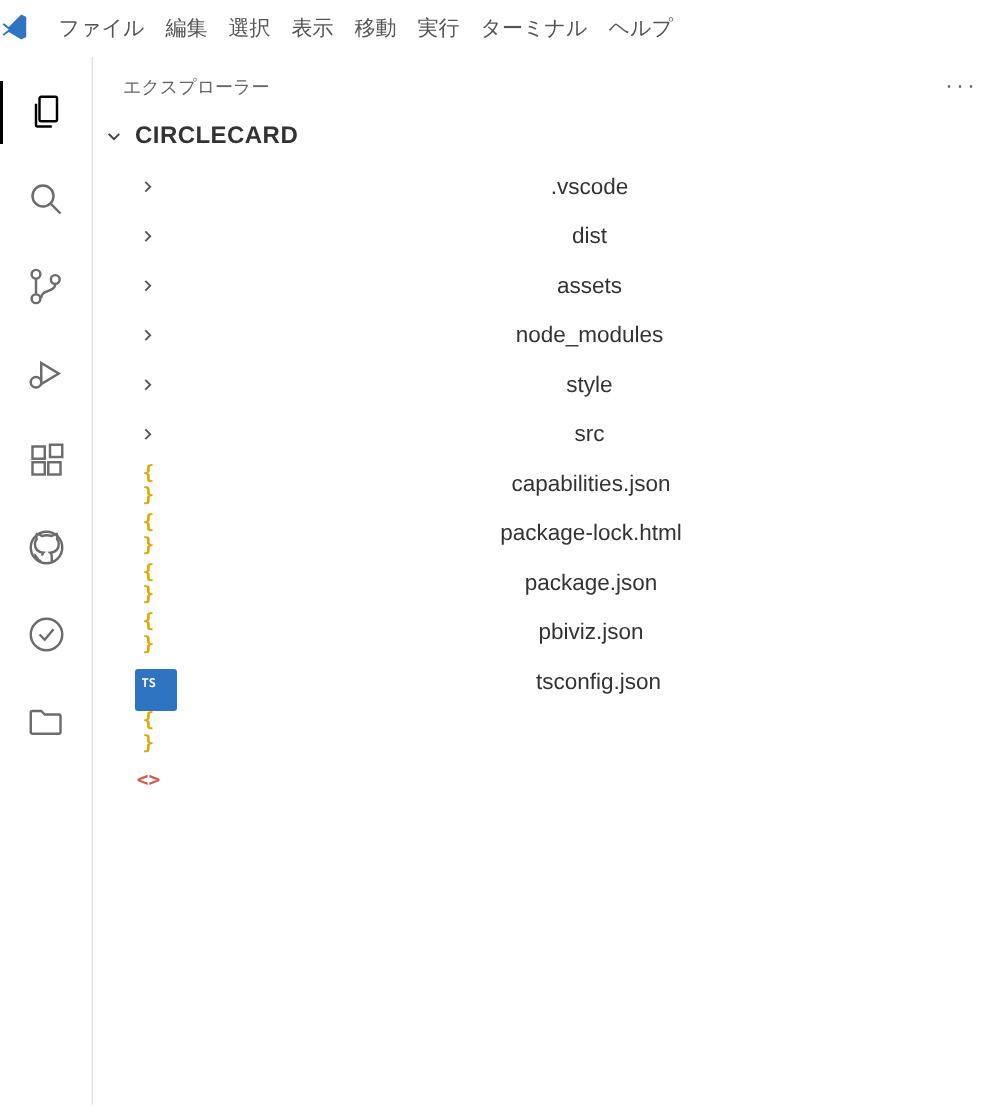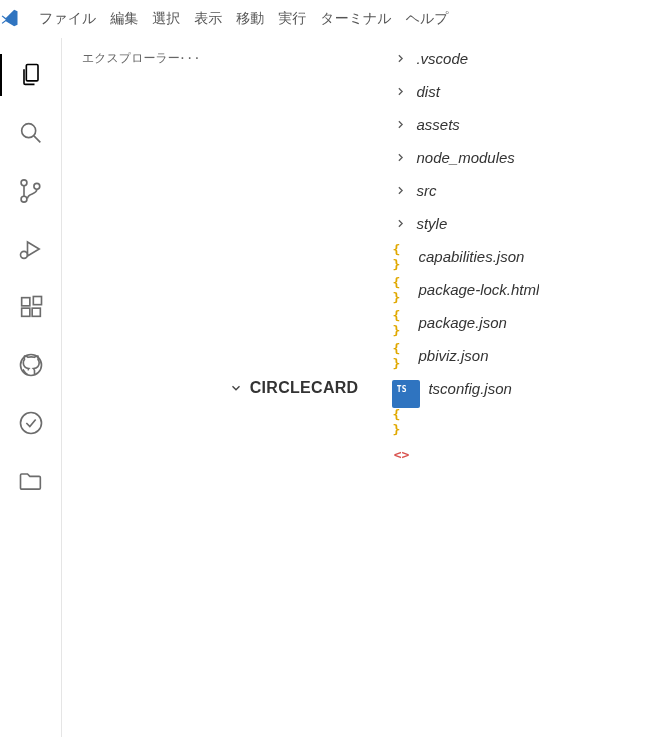--- a/index.html
+++ b/index.html
@@ -67,22 +67,23 @@
       width: 28px;
       height: 28px;
       stroke: #6c6c6c;
       fill: none;
       stroke-width: 1.4;
     }
     .activity-item.active svg { stroke: #000000; }
     .sidebar {
       flex: 1;
       display: flex;
-      flex-direction: row;
+      flex-direction: column;
       background: #ffffff;
+      text-align: center;
     }
     .sidebar-header {
       height: 40px;
       display: flex;
       align-items: center;
       padding: 0 20px;
       font-size: 12px;
       color: #666666;
       justify-content: space-between;
     }
@@ -130,21 +131,21 @@
       font-size: 13px;
       font-weight: 600;
     }
     .file-icon.json { color: #e0a800; }
     .file-icon.ts {
       background:#2f74c0;color:#fff;font-size:8px;width:28px;height:15px;
       display:flex;align-items:flex-end;justify-content:flex-end;padding:14px;
       border-radius:2px;font-weight:700;margin-top:11px;
     }
     .file-icon.html { color: #d9534f; }
-    .label { flex:1; white-space:nowrap; overflow:hidden; text-overflow:ellipsis;font-style:italic; }
+    .label { flex:1; white-space:nowrap; overflow:hidden; text-overflow:ellipsis; }
   </style>
 </head>
 <body>
 
 <div class="titlebar">
   <span class="logo">
     <svg viewBox="0 0 24 24">
         <path d="M17 2 L7 12 L3 9 L2 10 L7 14 L2 18 L3 19 L7 16 L17 22 L21 20 L21 4 Z" fill="#2f74c0"></path>
       </svg>
   </span>
@@ -263,29 +264,29 @@
             </svg>
           </span>
         <span class="label">node_modules</span>
       </div>
       <div class="tree-row">
         <span class="arrow">
             <svg viewBox="0 0 16 16">
               <path d="M6 4 l4 4 l-4 4"></path>
             </svg>
           </span>
+        <span class="label">style</span>
+      </div>
+      <div class="tree-row">
+        <span class="arrow">
+            <svg viewBox="0 0 16 16">
+              <path d="M6 4 l4 4 l-4 4"></path>
+            </svg>
+          </span>
         <span class="label">src</span>
-      </div>
-      <div class="tree-row">
-        <span class="arrow">
-            <svg viewBox="0 0 16 16">
-              <path d="M6 4 l4 4 l-4 4"></path>
-            </svg>
-          </span>
-        <span class="label">style</span>
       </div>
 
       <div class="tree-row">
         <span class="file-icon json">{ }</span>
         <span class="label">capabilities.json</span>
       </div>
       <div class="tree-row">
         <span class="file-icon json">{ }</span>
         <span class="label">package-lock.html</span>
       </div>

